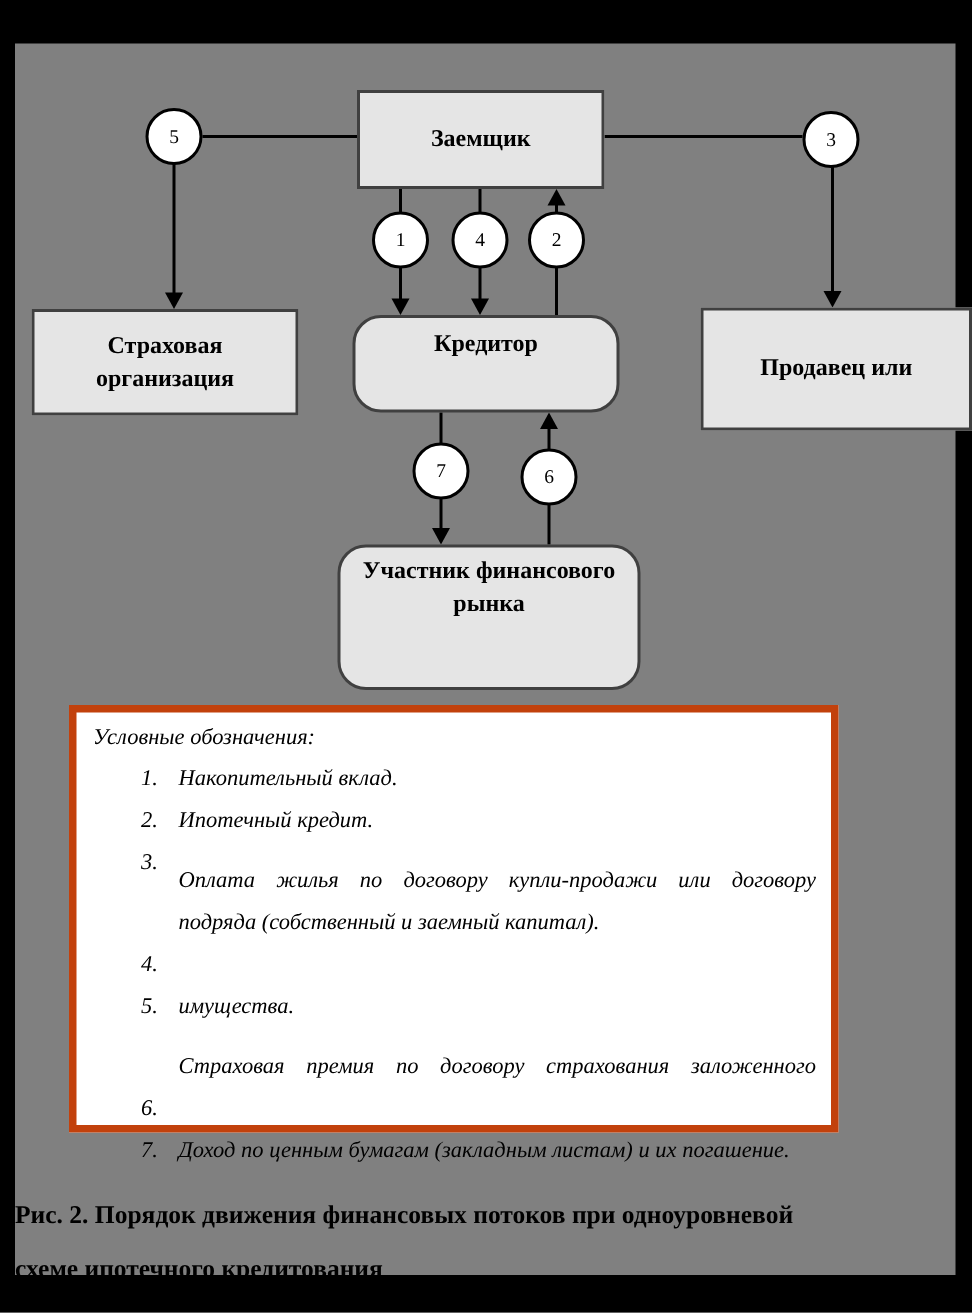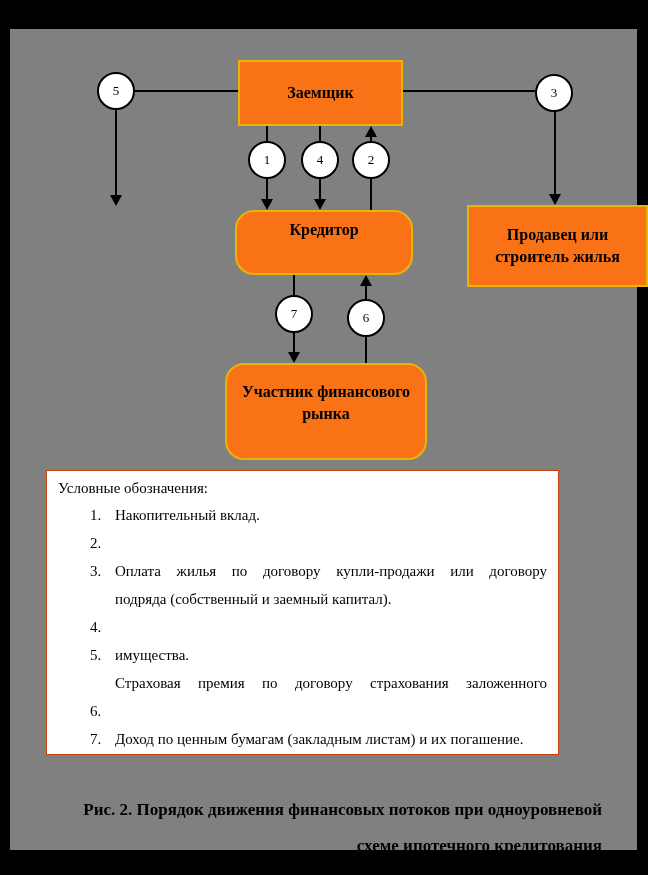--- a/index.html
+++ b/index.html
@@ -10,22 +10,22 @@
     font-family:"Liberation Serif", serif;
     overflow:hidden;
   }
   .canvas{
     position:absolute;left:10px;top:29px;width:627px;height:821px;
     background:#808080;
   }
   
   .node{
     position:absolute;
-    background:#f97316;
-    border:2px solid #eab308;
+    background:#e5e5e5;
+    border:2px solid #404040;
     box-sizing:border-box;
     display:flex;align-items:center;justify-content:center;
     text-align:center;
     font-weight:bold;font-size:16px;line-height:22px;color:#000;
     z-index:3;
   }
   .node.top-align{align-items:flex-start;border-radius:19px;}
   
   .hline{position:absolute;height:2px;background:#000;z-index:1;}
   .vline{position:absolute;width:2px;background:#000;z-index:1;}
@@ -39,33 +39,33 @@
   .marker{
     position:absolute;width:38px;height:38px;
     background:#ffffff;border:2px solid #000000;border-radius:50%;
     box-sizing:border-box;
     display:flex;align-items:center;justify-content:center;
     font-size:13px;color:#000;z-index:4;
   }
   
   .legend{
     position:absolute;left:46px;top:470px;width:513px;height:285px;
-    background:#ffffff;border:1px solid #c2410c;box-sizing:border-box;
-    padding:5px 10px 0 11px;color:#000;z-index:3;
+    background:#ffffff;border:5px solid #c2410c;box-sizing:border-box;
+    padding:5px 10px 0 11px;color:#000;z-index:3;font-style:italic;
   }
   .legend-title{font-size:15px;line-height:25px;}
   .legend-item{display:flex;padding-left:32px;font-size:15px;line-height:28px;}
   .legend-num{width:25px;flex-shrink:0;}
   .legend-text{width:432px;}
   .lline{white-space:nowrap;}
-  .lline.just{white-space:normal;text-align:justify;text-align-last:justify;}
+  .lline.just{white-space:normal;text-align:justify;text-align-last:justify;margin-top:12px;}
   
   .caption{
     position:absolute;left:10px;top:792px;width:592px;
-    text-align:right;color:#000;
+    text-align:left;color:#000;
     font-weight:bold;font-size:17px;line-height:36px;z-index:3;
   }
 </style>
 </head>
 <body>
 
 <div class="page">
   <div class="canvas">
 
     <div class="hline" style="left:125px;top:61px;width:104px;"></div>
@@ -91,35 +91,40 @@
 
     <div class="vline" style="left:355px;top:256px;height:78px;"></div>
     <div class="arrow-up" style="left:350px;top:246px;"></div>
 
     <div class="node" style="left:228px;top:31px;width:165px;height:66px;">
       <div>
           <div>Заемщик</div>
         </div>
     </div>
 
+    <div class="node" style="left:11px;top:177px;width:178px;height:71px;">
+      <div>
+        <div>Страховая</div>
+        <div>организация</div>
+      </div>
+    </div>
 
     <div class="node top-align" style="left:225px;top:181px;width:178px;height:65px;padding-top:7px;">
       <div>
           <div>Кредитор</div>
         </div>
     </div>
 
     <div class="node" style="left:457px;top:176px;width:181px;height:82px;">
       <div>
         <div>Продавец или</div>
-        <div>строитель жилья</div>
-      </div>
-    </div>
-
-    <div class="node top-align" style="left:215px;top:334px;width:202px;height:97px;padding-top:16px;">
+      </div>
+    </div>
+
+    <div class="node top-align" style="left:215px;top:334px;width:202px;height:97px;padding-top:5px;">
       <div>
         <div>Участник финансового</div>
         <div>рынка</div>
       </div>
     </div>
 
     <div class="marker" style="left:87px;top:43px;">
         <span>5</span>
       </div>
     <div class="marker" style="left:525px;top:45px;">
@@ -148,20 +153,23 @@
 
     <div class="legend-item">
       <span class="legend-num">1.</span>
       <div class="legend-text">
           <div class="lline">Накопительный вклад.</div>
         </div>
     </div>
 
     <div class="legend-item">
       <span class="legend-num">2.</span>
+      <div class="legend-text">
+          <div class="lline">Ипотечный кредит.</div>
+        </div>
     </div>
 
     <div class="legend-item">
       <span class="legend-num">3.</span>
       <div class="legend-text">
         <div class="lline just">Оплата жилья по договору купли-продажи или договору</div>
         <div class="lline">подряда (собственный и заемный капитал).</div>
       </div>
     </div>
 

